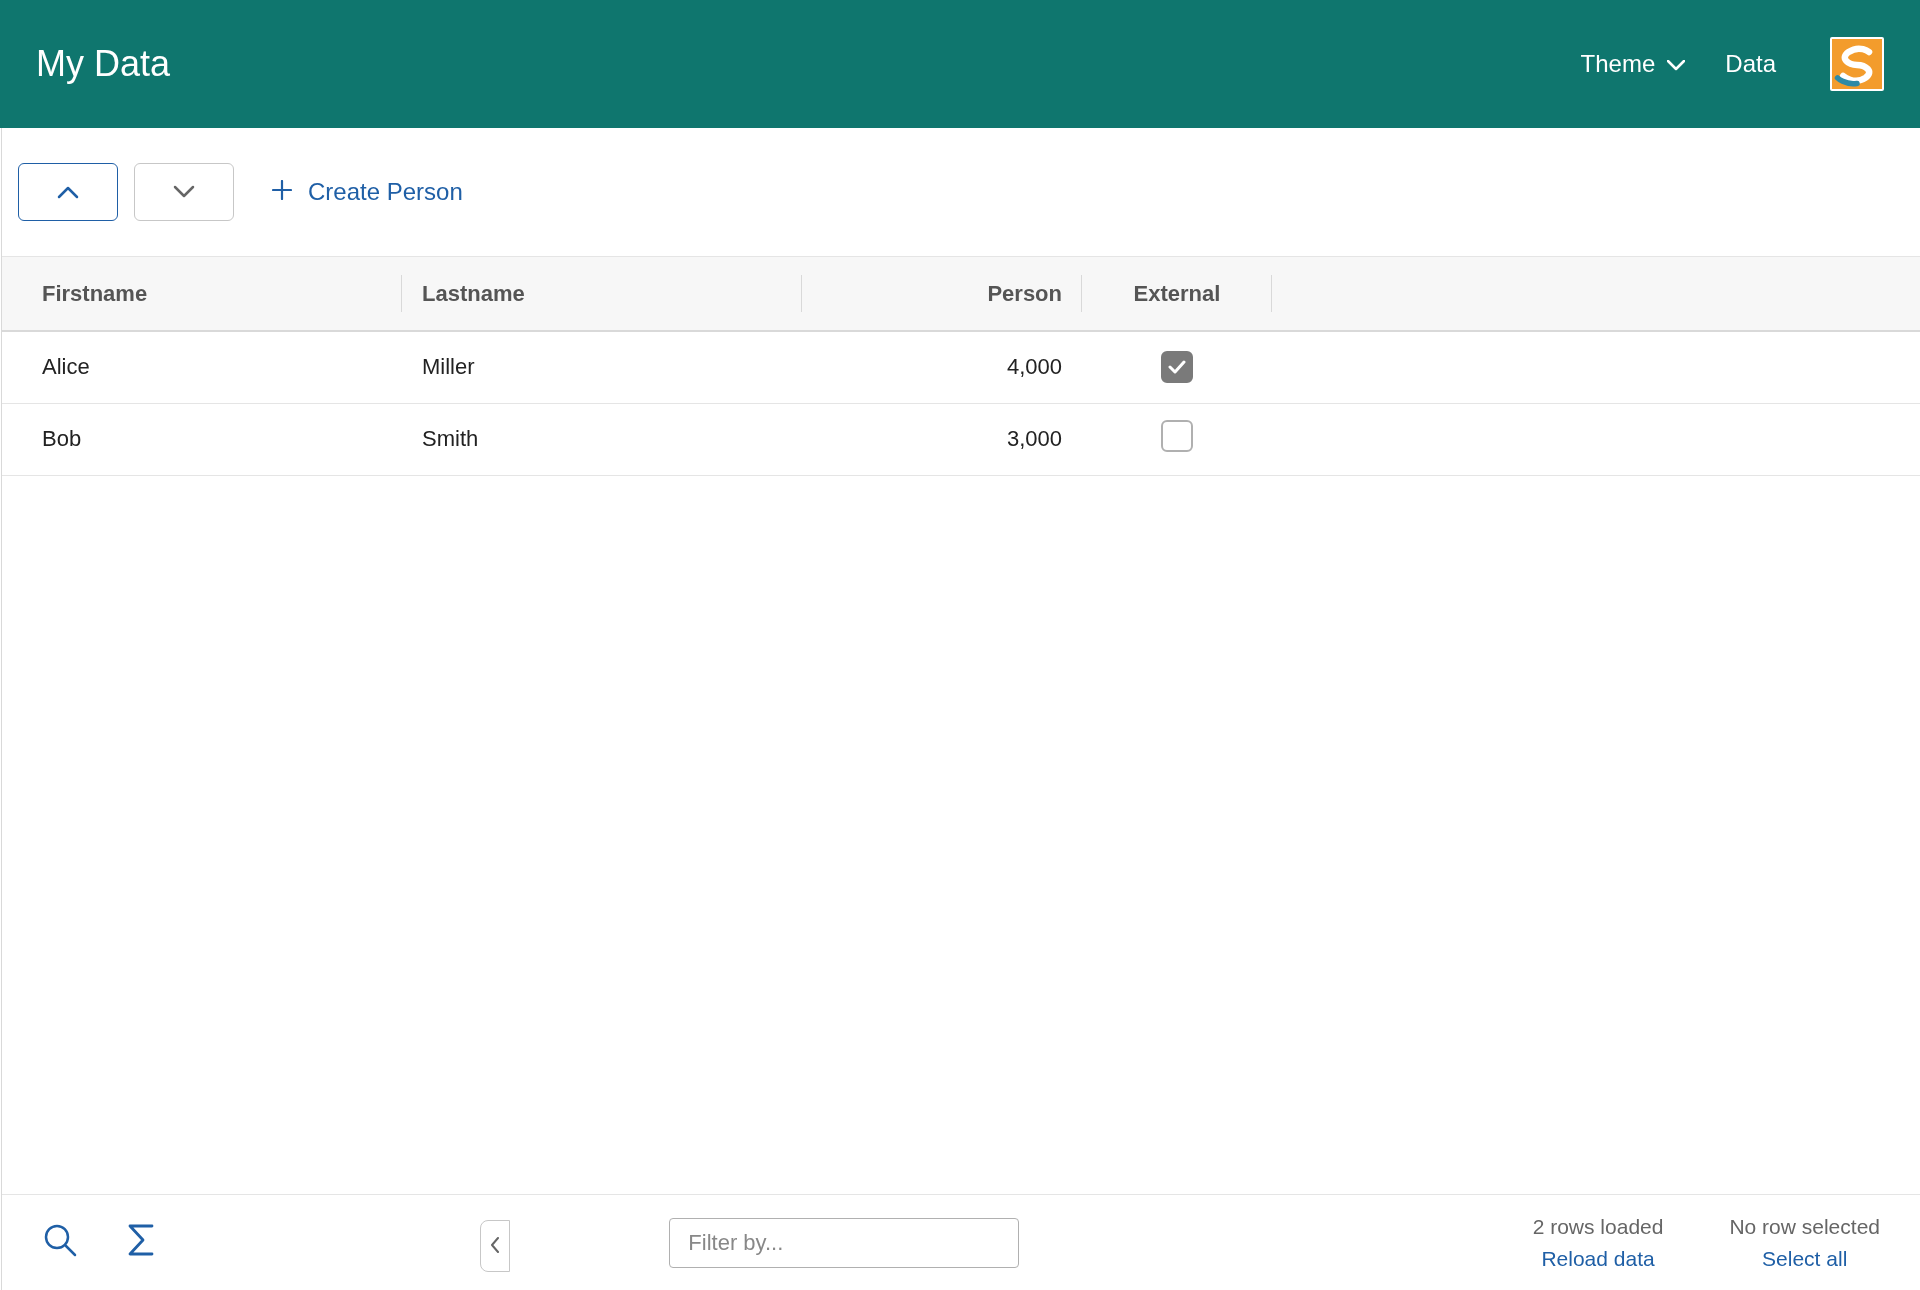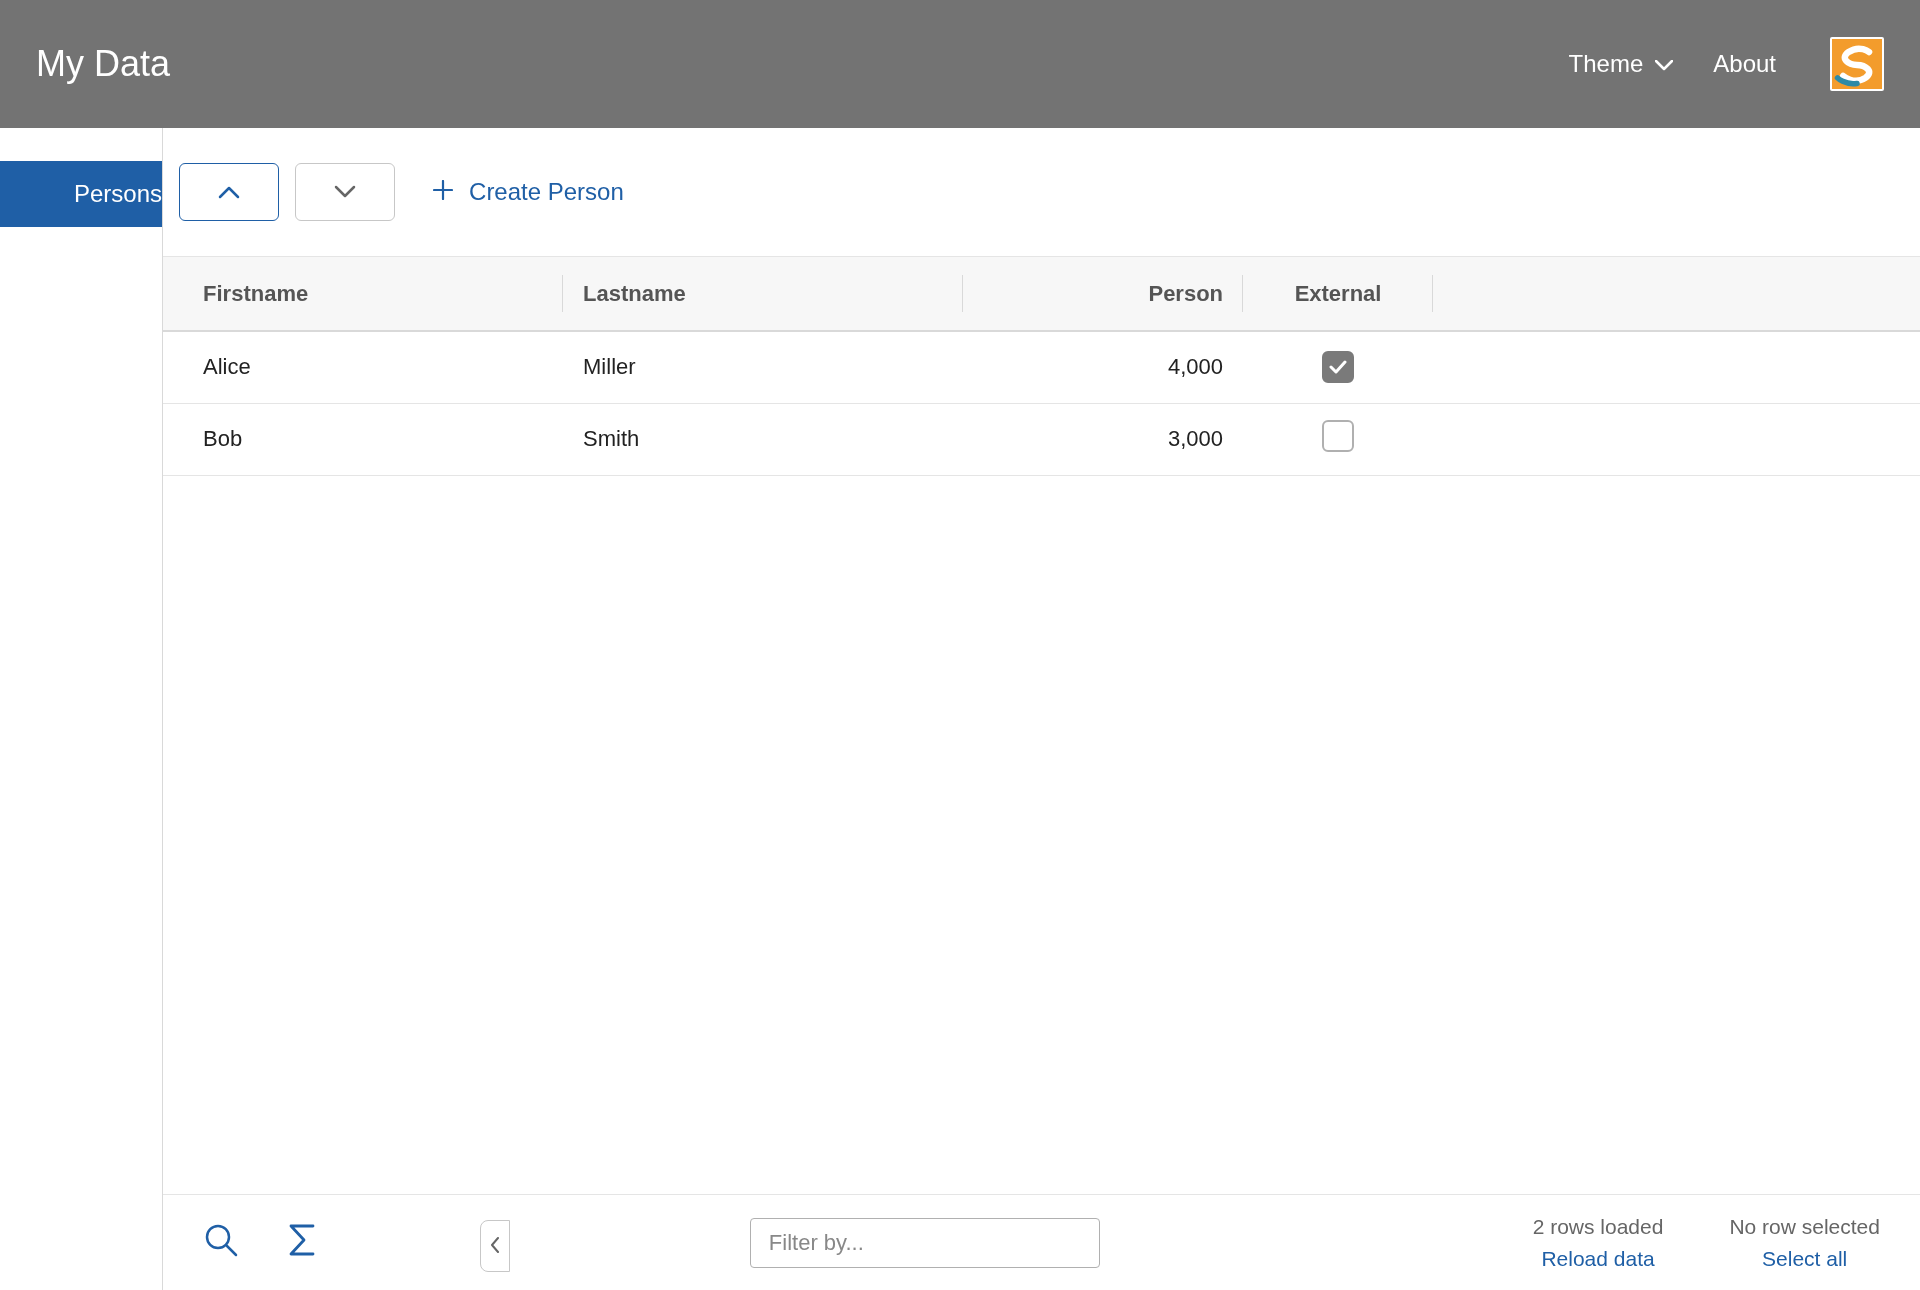--- a/index.html
+++ b/index.html
@@ -7,21 +7,21 @@
     margin: 0; padding: 0;
     width: 1920px; height: 1290px;
     font-family: "Segoe UI", Arial, sans-serif;
     font-size: 20px;
     color: #333;
     background: #fff;
     overflow: hidden;
   }
   
   .header {
-    background: #737373;
+    background: #0f766e;
     height: 128px;
     display: flex;
     align-items: center;
     padding: 0 36px;
     color: #fff;
   }
   .header-title {
     font-size: 36px;
     font-weight: 400;
     flex: 0 0 auto;
@@ -260,38 +260,35 @@
   <div class="header-spacer"></div>
   <div class="header-menu">
     <div class="theme-item">
       <span>Theme</span>
       <span class="chevron-down">
         <svg width="18" height="12" viewBox="0 0 18 12">
             <path d="M1 1 L9 9 L17 1" stroke="#fff" stroke-width="2.5" fill="none" stroke-linecap="round" stroke-linejoin="round"></path>
           </svg>
       </span>
     </div>
-    <div class="about-item">About</div>
+    <div class="about-item">Data</div>
   </div>
   <div class="logo">
     <svg width="54" height="54" viewBox="0 0 54 54">
       <rect x="0" y="0" width="54" height="54" fill="#F39C2C"></rect>
       <path d="M40 14 C40 14 30 6 18 14 C8 21 18 28 27 28 C36 28 46 35 36 42 C24 50 12 40 12 40" stroke="#fff" stroke-width="7" fill="none" stroke-linecap="round"></path>
       <path d="M6 42 C6 42 14 50 27 48" stroke="#2d8aa6" stroke-width="6" fill="none" stroke-linecap="round"></path>
     </svg>
   </div>
 </div>
 
 <div class="body">
 
   <div class="sidebar">
     <div class="sidebar-top-gap"></div>
-    <div class="sidebar-item">
-      <span>Persons</span>
-    </div>
     <div class="sidebar-collapse">
       <span>
         <svg width="10" height="16" viewBox="0 0 10 16">
             <path d="M8 1 L2 8 L8 15" stroke="#666" stroke-width="2" fill="none" stroke-linecap="round" stroke-linejoin="round"></path>
           </svg>
       </span>
     </div>
   </div>
 
   <div class="main">

